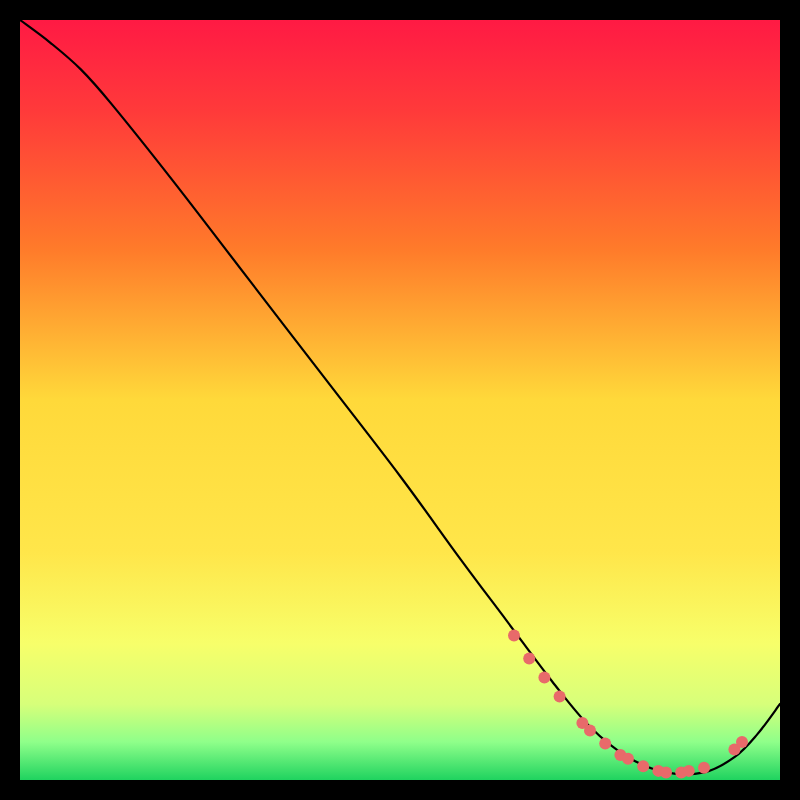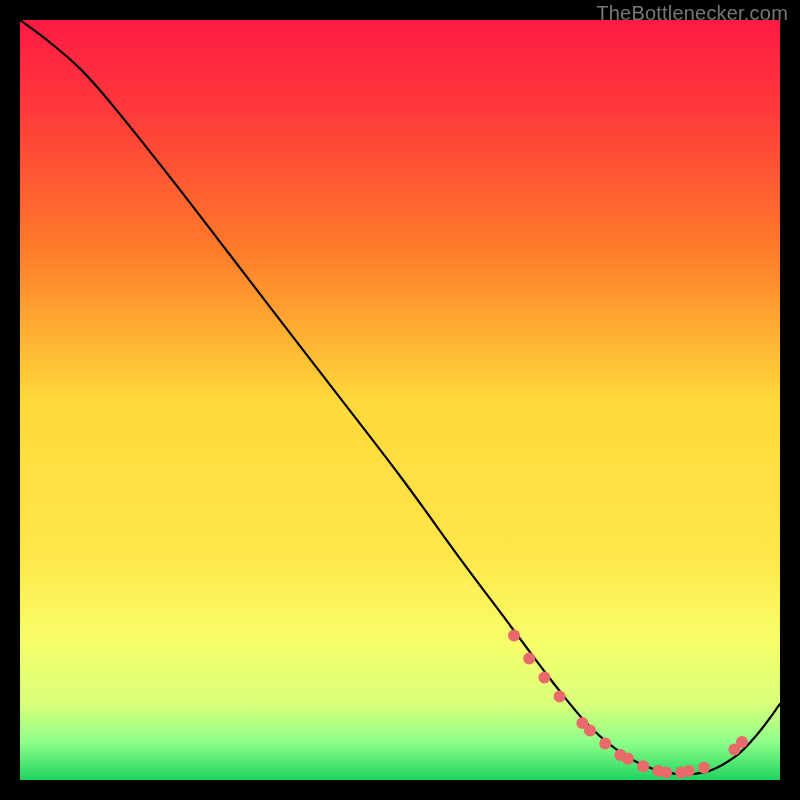--- a/index.html
+++ b/index.html
@@ -34,21 +34,20 @@
     font-size: 20px;
     font-weight: 500;
     letter-spacing: 0.2px;
     user-select: none;
   }
 </style>
 </head>
 <body>
 
 <div class="frame">
-  <div class="watermark">TheBottlenecker.com</div>
 
   <svg class="plot" viewBox="0 0 760 760" preserveAspectRatio="none">
     <defs>
       <linearGradient id="bg-grad" x1="0" y1="0" x2="0" y2="1">
 
       <stop offset="0%" stop-color="#ff1a44"></stop>
           <stop offset="12%" stop-color="#ff3a3a"></stop>
           <stop offset="30%" stop-color="#ff7a2a"></stop>
           <stop offset="50%" stop-color="#ffd93a"></stop>
           <stop offset="70%" stop-color="#ffe64a"></stop>

